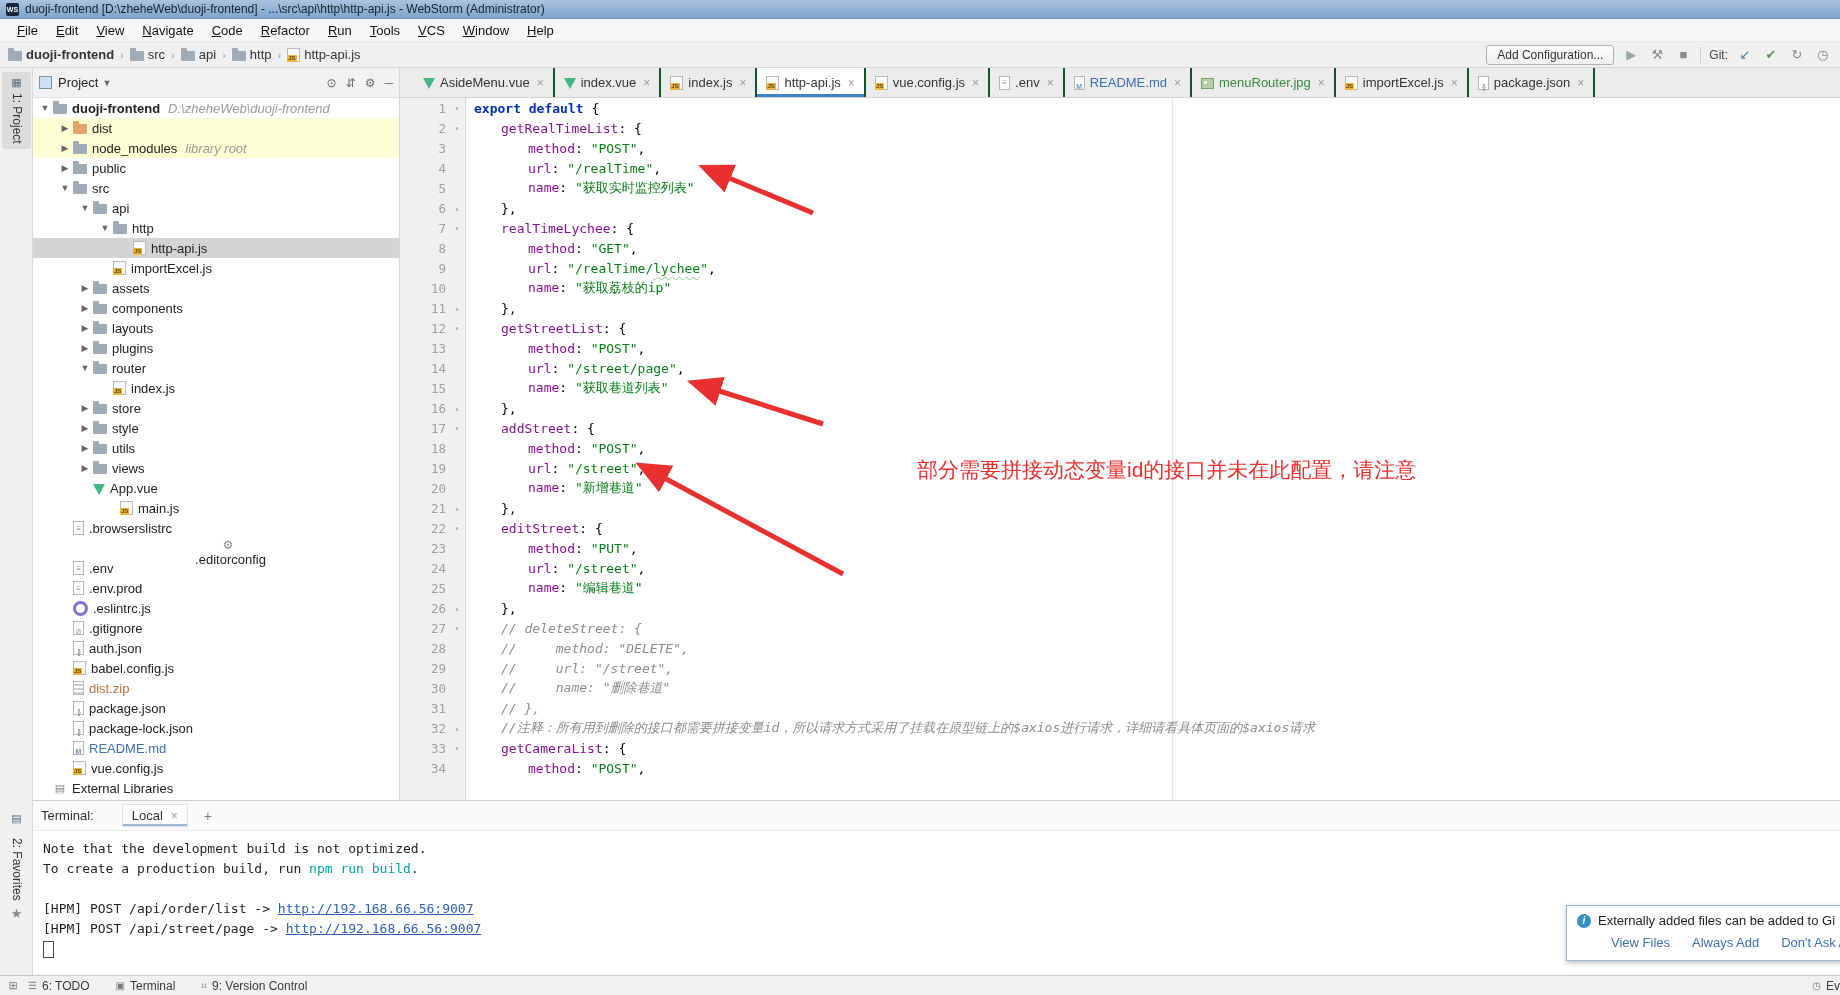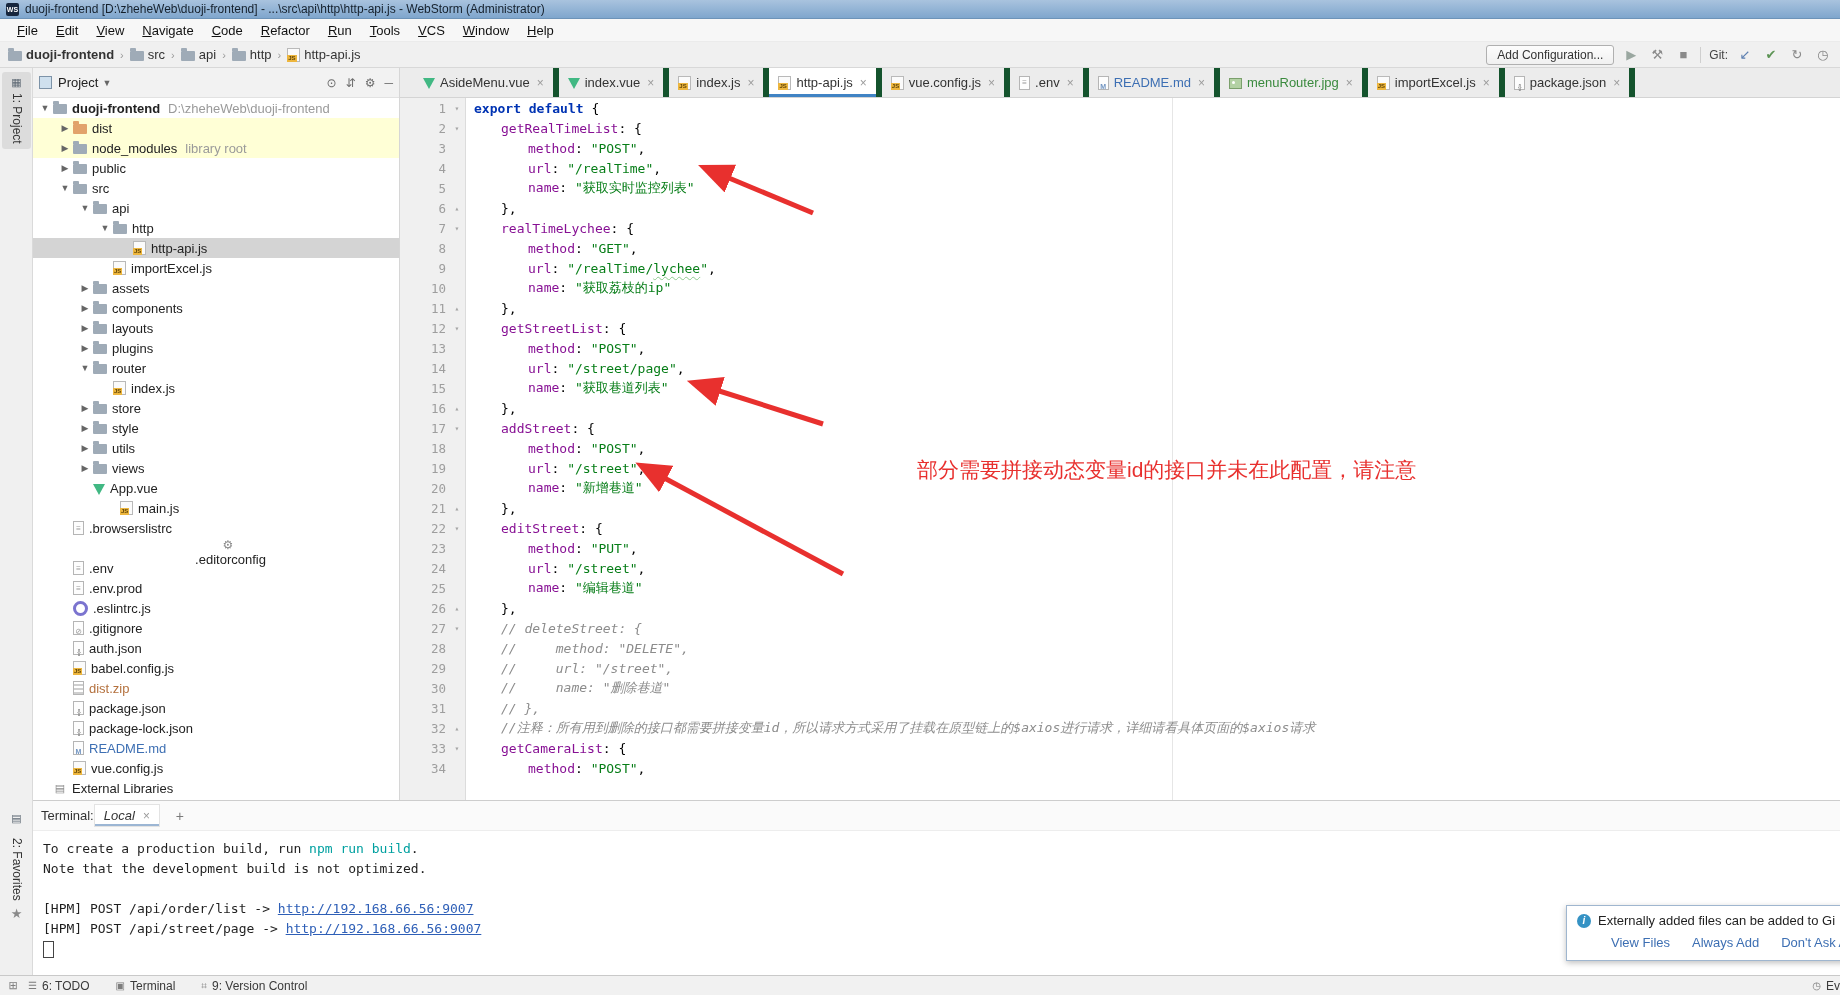--- a/index.html
+++ b/index.html
@@ -53,21 +53,21 @@
   .ph-caret{font-size:9px;color:#666;margin-left:4px;}
   #panel-header .ph-tools{margin-left:auto;display:flex;align-items:center;gap:9px;}
   .ph-ic{font-size:12px;color:#6d6d6d;}
   #tree{position:relative;}
   .trow{height:20px;display:flex;align-items:center;font-size:13px;color:#222;white-space:nowrap;cursor:default;}
   .trow.sel{background:#d4d4d4;}
   .trow.hl{background:#ffffd6;}
   .tchev{width:16px;font-size:9px;color:#666;text-align:center;flex:none;}
   .tspace{width:16px;flex:none;}
   .tlabel{margin-left:5px;}
-  .textra{margin-left:8px;color:#9a9a9a;}
+  .textra{margin-left:8px;color:#9a9a9a;font-style:italic;}
   .trow.rootrow .tlabel{font-weight:bold;}
 
   
   .ic{flex:none;display:inline-block;position:relative;}
   .ic-folder{width:14px;height:10px;background:#9fabb7;border-radius:1px;margin-top:2px;}
   .ic-folder::before{content:"";position:absolute;top:-3px;left:0;width:6px;height:3px;background:#9fabb7;border-radius:1px 1px 0 0;}
   .ic-folder.orange{background:#e2a36c;}
   .ic-folder.orange::before{background:#e2a36c;}
   .ic-js{width:13px;height:14px;background:#fbfbfb;border:1px solid #b9b9b9;box-sizing:border-box;}
   .ic-js::after{content:"JS";position:absolute;left:-1px;bottom:-1px;background:#edb63e;color:#5f4406;
@@ -87,21 +87,21 @@
   .ic-md::after{content:"M";font-size:7px;color:#6f93c0;font-weight:bold;line-height:13px;}
   .ic-img{width:13px;height:11px;background:#b3d1a4;border:1px solid #7ba06c;box-sizing:border-box;margin-top:2px;}
   .ic-img::after{content:"";position:absolute;left:2px;top:2px;width:3px;height:3px;border-radius:50%;background:#fff;}
   .ic-lib{width:14px;height:14px;font-size:11px;color:#8a8a8a;text-align:center;line-height:14px;}
   .ic-lib::after{content:"▤";}
 
   
   #editor-zone{left:400px;top:68px;width:1440px;height:732px;}
   #tabbar{position:absolute;left:0;top:0;width:1440px;height:30px;background:#ececec;border-bottom:1px solid #d4d4d4;
     display:flex;align-items:stretch;padding-left:14px;box-sizing:border-box;}
-  .tab{display:flex;align-items:center;gap:5px;padding:0 9px;font-size:13px;color:#333;border-right:6px solid #14532d;cursor:default;}
+  .tab{display:flex;align-items:center;gap:5px;padding:0 9px;font-size:13px;color:#333;border-right:2px solid #14532d;cursor:default;}
   .tab.active{background:#fff;box-shadow:inset 0 -3px 0 #4083c4;}
   .tab-close{color:#9b9b9b;font-size:12px;margin-left:2px;}
   #editor{position:absolute;left:0;top:30px;width:1440px;height:702px;background:#fff;overflow:hidden;}
   #gutter-bg{position:absolute;left:0;top:0;width:66px;height:702px;background:#f0f0f0;border-right:1px solid #dcdcdc;box-sizing:border-box;}
   #margin-guide{position:absolute;left:772px;top:0;width:1px;height:702px;background:#e6e6e6;}
   #code-lines{position:absolute;left:0;top:0;width:1440px;}
   .cline{height:20px;display:flex;align-items:center;position:relative;font-family:"DejaVu Sans Mono",monospace;font-size:13px;white-space:pre;}
   .lnum{width:46px;flex:none;text-align:right;color:#9e9e9e;font-size:12.5px;}
   .fold{position:absolute;left:50px;width:14px;text-align:center;color:#a6a6a6;font-size:8px;}
   .ctext{margin-left:28px;}
@@ -113,22 +113,22 @@
   .tk-cm{color:#8c8c8c;font-style:italic;}
 
   
   #annotation-layer{position:absolute;left:0;top:0;width:1440px;height:702px;pointer-events:none;}
   #annotation-text{position:absolute;left:517px;top:358px;font-size:21px;color:#e8302e;white-space:nowrap;}
 
   
   #terminal{left:33px;top:800px;width:1807px;height:164px;background:#fff;border-top:1px solid #cdcdcd;box-sizing:border-box;}
   #term-header{height:30px;display:flex;align-items:center;background:#fafafa;padding-left:8px;border-bottom:1px solid #ededed;box-sizing:border-box;}
   #term-label{font-size:13px;color:#333;}
-  .term-tab{display:flex;align-items:flex-end;gap:6px;padding:3px 9px;background:#fff;
-    border:1px solid #e3e3e3;box-shadow:inset 0 -2px 0 #9cb6d4;font-size:13px;color:#333;font-style:italic;}
+  .term-tab{display:flex;align-items:flex-end;gap:6px;margin-left:28px;padding:3px 9px;background:#fff;
+    border:1px solid #e3e3e3;box-shadow:inset 0 -2px 0 #9cb6d4;font-size:13px;color:#333;}
   .term-plus{margin-left:16px;color:#7a7a7a;font-size:14px;}
   #term-body{padding:8px 0 0 10px;font-family:"DejaVu Sans Mono",monospace;font-size:13px;color:#1f1f1f;}
   .tline{height:20px;line-height:20px;white-space:pre;}
   .tp-cmd{color:#00a0a0;}
   .tp-link{color:#2e5fb7;text-decoration:underline;}
   #term-cursor{display:inline-block;width:9px;height:15px;border:1px solid #444;vertical-align:middle;}
 
   
   #statusbar{left:0;top:975px;width:1840px;height:20px;background:#f1f1f1;border-top:1px solid #c9c9c9;
     display:flex;align-items:center;box-sizing:border-box;font-size:12px;color:#3a3a3a;overflow:hidden;}
@@ -528,22 +528,22 @@
 <div id="terminal" class="abs">
   <div id="term-header">
     <span id="term-label">Terminal:</span>
     <span class="term-tab">
       <span>Local</span>
       <span class="tab-close">×</span>
     </span>
     <span class="term-plus">+</span>
   </div>
   <div id="term-body">
+      <div class="tline"><span>Note that the development build is not optimized.</span></div>
       <div class="tline"><span>To create a production build, run </span><span class="tp-cmd">npm run build</span><span>.</span></div>
-      <div class="tline"><span>Note that the development build is not optimized.</span></div>
       <div class="tline"></div>
       <div class="tline"><span>[HPM] POST /api/order/list -&gt; </span><span class="tp-link">http://192.168.66.56:9007</span></div>
       <div class="tline"><span>[HPM] POST /api/street/page -&gt; </span><span class="tp-link">http://192.168.66.56:9007</span></div>
       <div class="tline"><span id="term-cursor"></span></div>
     </div>
 </div>
 
 <div id="statusbar" class="abs">
   <span class="sb-corner">⊞</span>
   <span id="sb-items" style="display:flex;">

